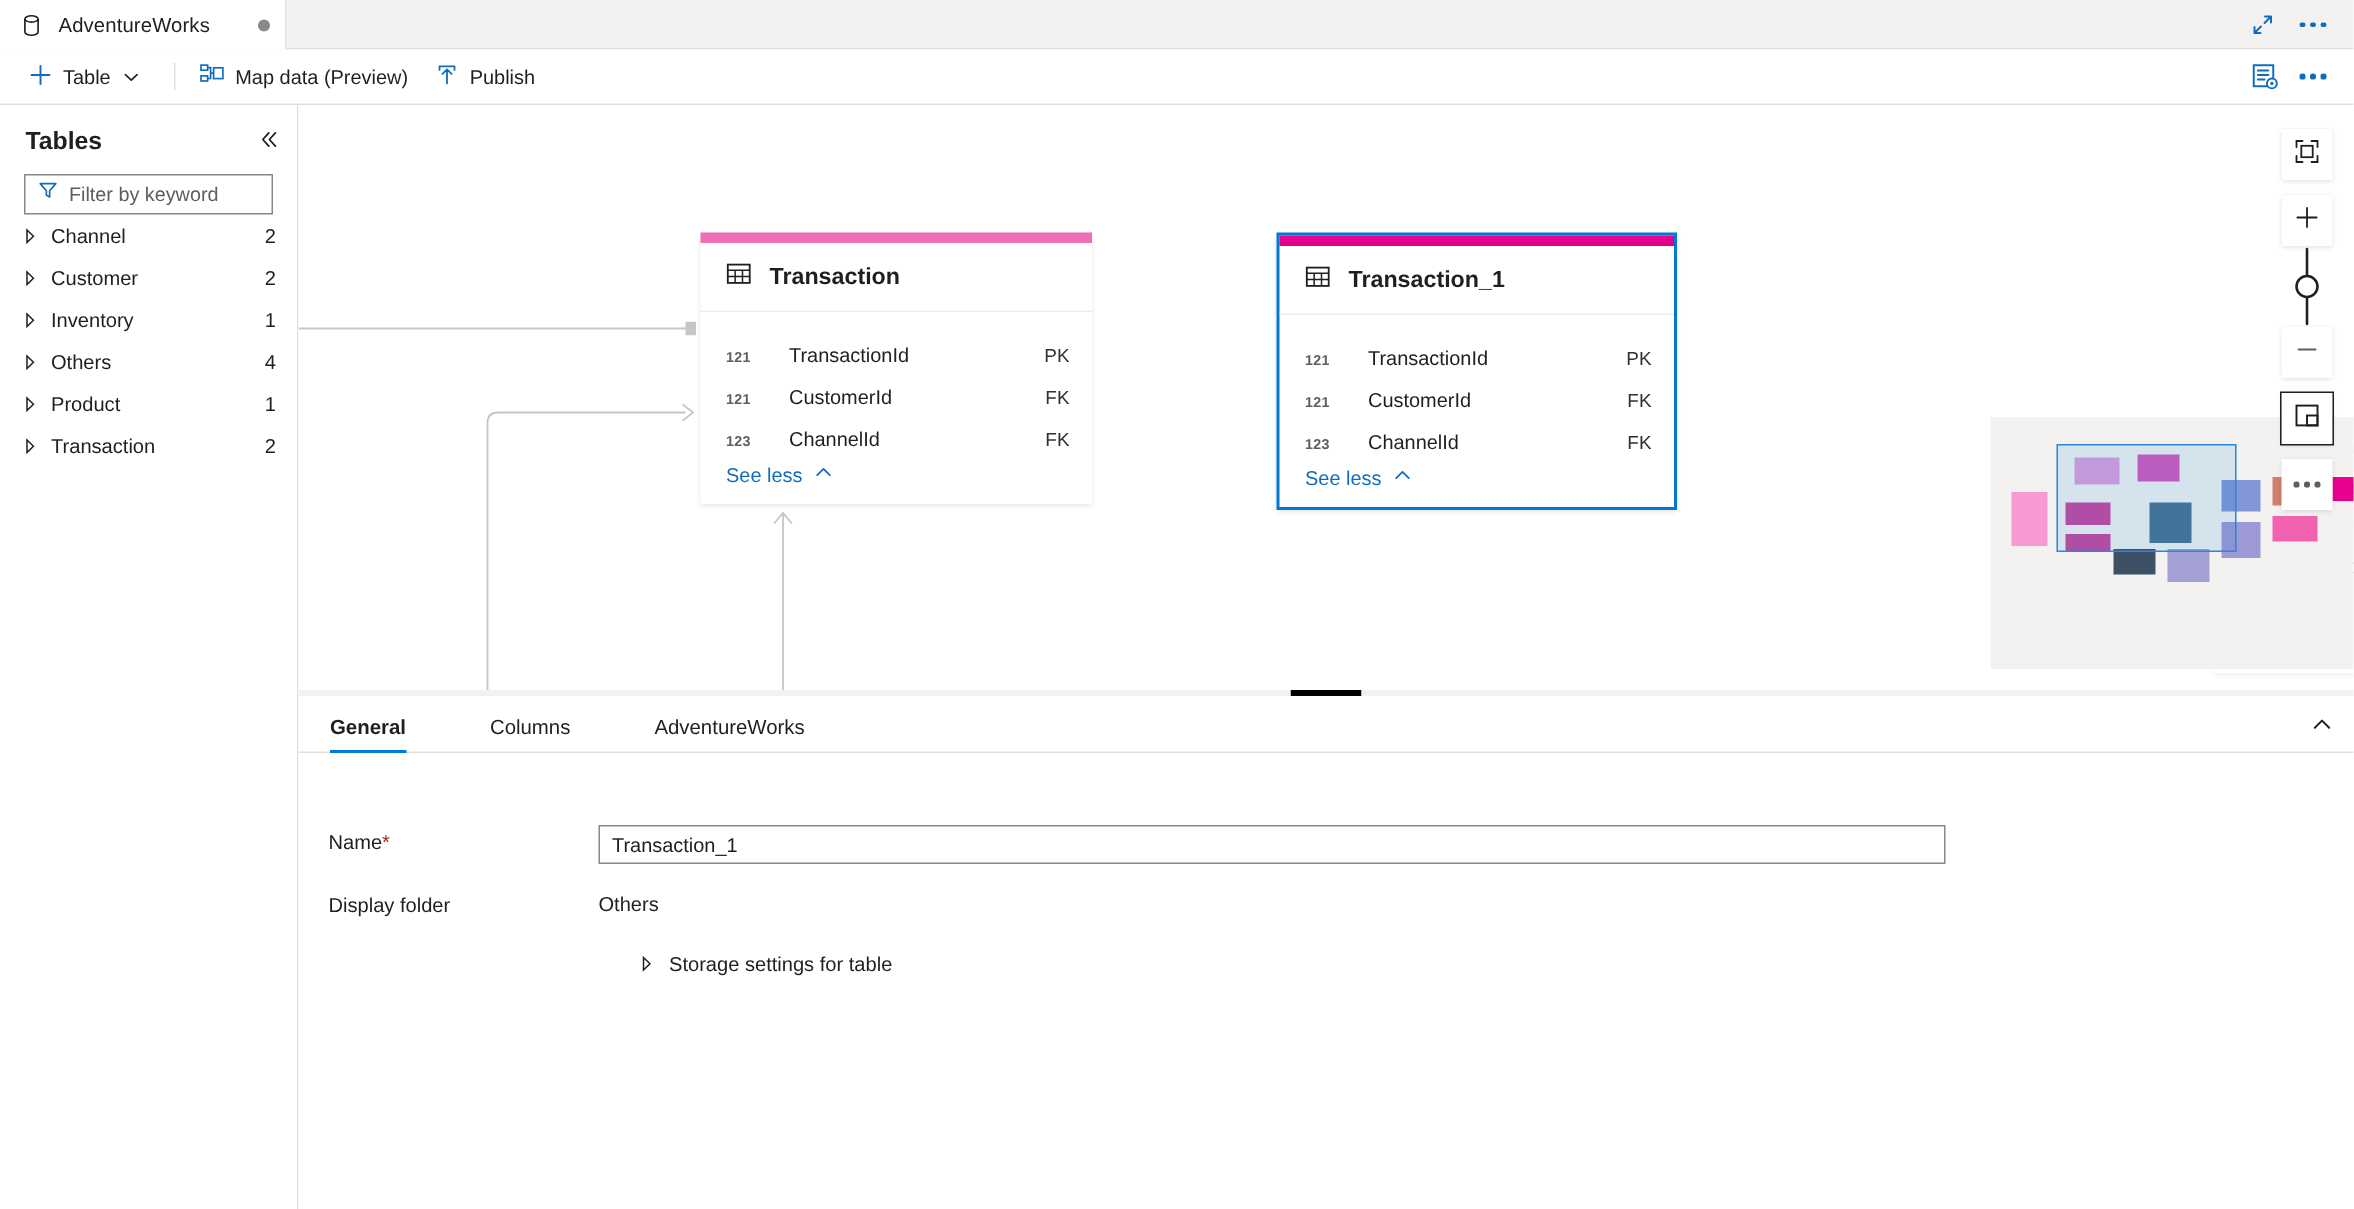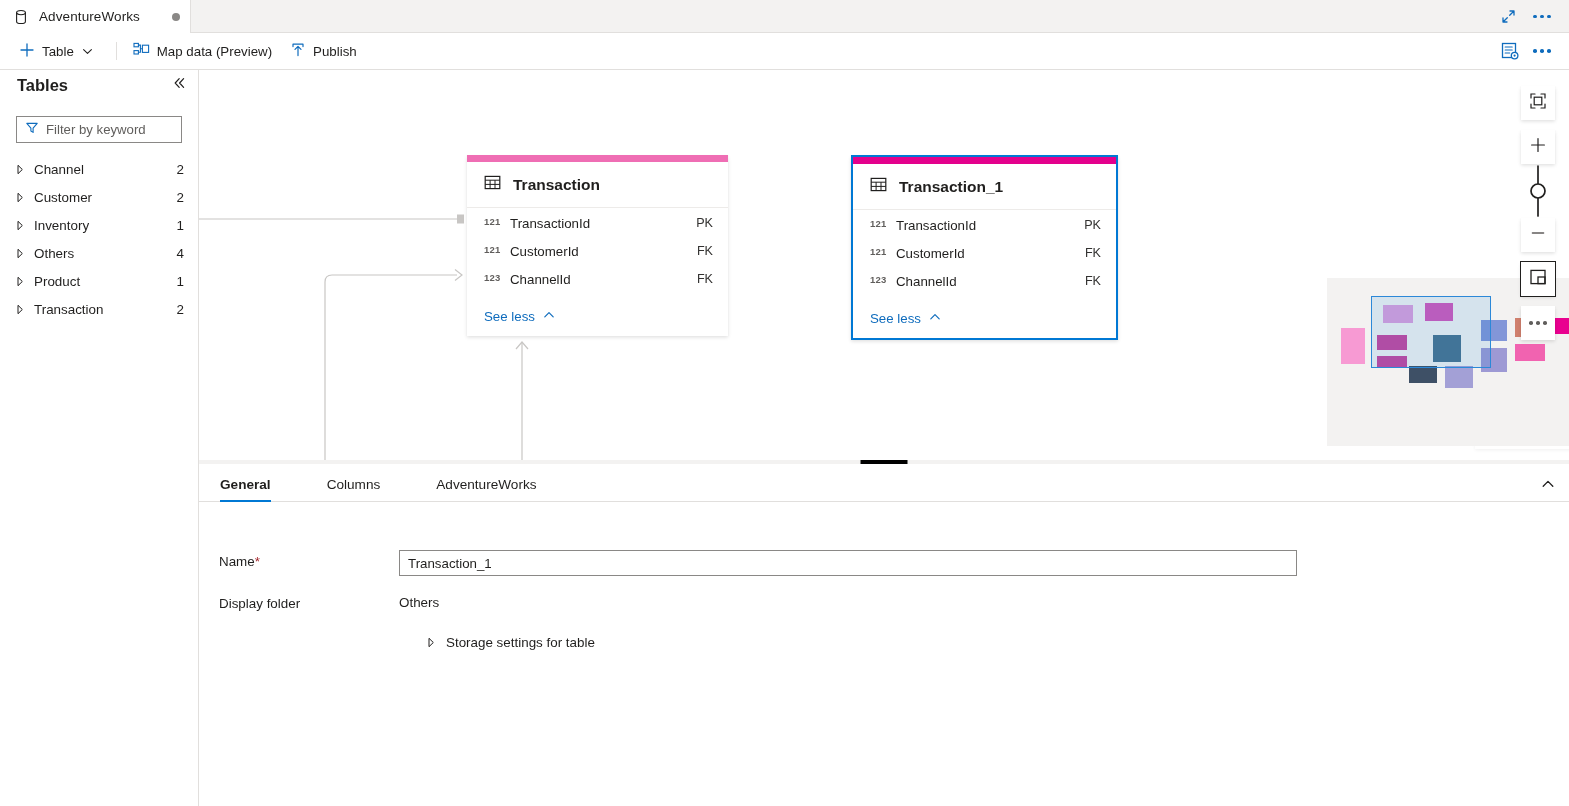--- a/index.html
+++ b/index.html
@@ -55,35 +55,35 @@
   .cmd-caret { margin-left: 8px; display: flex; }
   .cmd-sep { width: 1px; height: 18px; background: #e1dfdd; margin: 0 7px; }
   .cmdbar-right { margin-left: auto; display: flex; align-items: center; gap: 2px; padding-right: 12px; }
 
   
   .leftpane {
     position: absolute; left: 0; top: 70px; width: 199px; height: 736px;
     background: #ffffff; border-right: 1px solid #e1dfdd;
   }
   .lp-head {
-    display: flex; height: 36px; padding: 0 12px 0 17px; margin-top: 6px;
+    display: flex; align-items: center; height: 36px; padding: 0 12px 0 17px; margin-top: 6px;
   }
   .lp-title { font-size: 16.5px; font-weight: 600; color: #201f1e; }
   .lp-collapse { margin-left: auto; font-size: 15px; color: #201f1e; cursor: default; line-height: 1; }
   .filterbox {
     margin: 4px 16px 0 16px; height: 27px; border: 1px solid #8a8886; background: #fff;
     display: flex; align-items: center; padding: 0 8px;
   }
   .filterbox svg { flex: 0 0 auto; margin-right: 7px; }
   .filterbox input {
     border: 0; outline: 0; font-size: 13.2px; font-family: inherit;
     color: #201f1e; width: 100%; background: transparent;
   }
   .filterbox input::placeholder { color: #605e5c; }
-  .tablelist { margin-top: 12px; }
+  .tablelist { }
   .tlrow {
     display: flex; align-items: center; height: 28px; padding: 0 14px 0 12px;
     font-size: 13.4px; color: #201f1e; cursor: default;
   }
   .tl-caret { width: 16px; flex: 0 0 16px; display: flex; align-items: center; justify-content: center; }
   .tl-name { margin-left: 6px; }
   .tl-count { margin-left: auto; color: #201f1e; }
 
   
   .canvas {
@@ -98,22 +98,22 @@
   }
   .tcard-bar { height: 7px; }
   .tcard-title {
     display: flex; align-items: center; height: 46px; padding: 0 14px 0 17px;
     border-bottom: 1px solid #edebe9;
   }
   .tcard-title svg { flex: 0 0 auto; margin-right: 12px; }
   .tcard-title span { font-size: 15.5px; font-weight: 600; color: #201f1e; }
   .tcard-body { padding: 8px 0 4px 0; }
   .colrow {
-    display: flex; align-items: flex-start; height: 28px; padding: 0 15px 0 17px;
-    font-size: 13.3px; color: #201f1e;
+    display: flex; align-items: flex-end; height: 28px; padding: 0 15px 0 17px;
+    font-size: 13.3px; color: #201f1e; gap: 16px;
   }
   .coltype {
     font-size: 9.5px; font-weight: 700; color: #605e5c; letter-spacing: .2px;
     width: 24px; flex: 0 0 24px;
   }
   .colname { margin-left: 2px; }
   .colkey { margin-left: auto; font-size: 12.6px; color: #323130; }
   .seeless {
     display: flex; align-items: center; height: 32px; padding: 0 17px;
     font-size: 13.3px; color: #0f6cbd; cursor: default;

